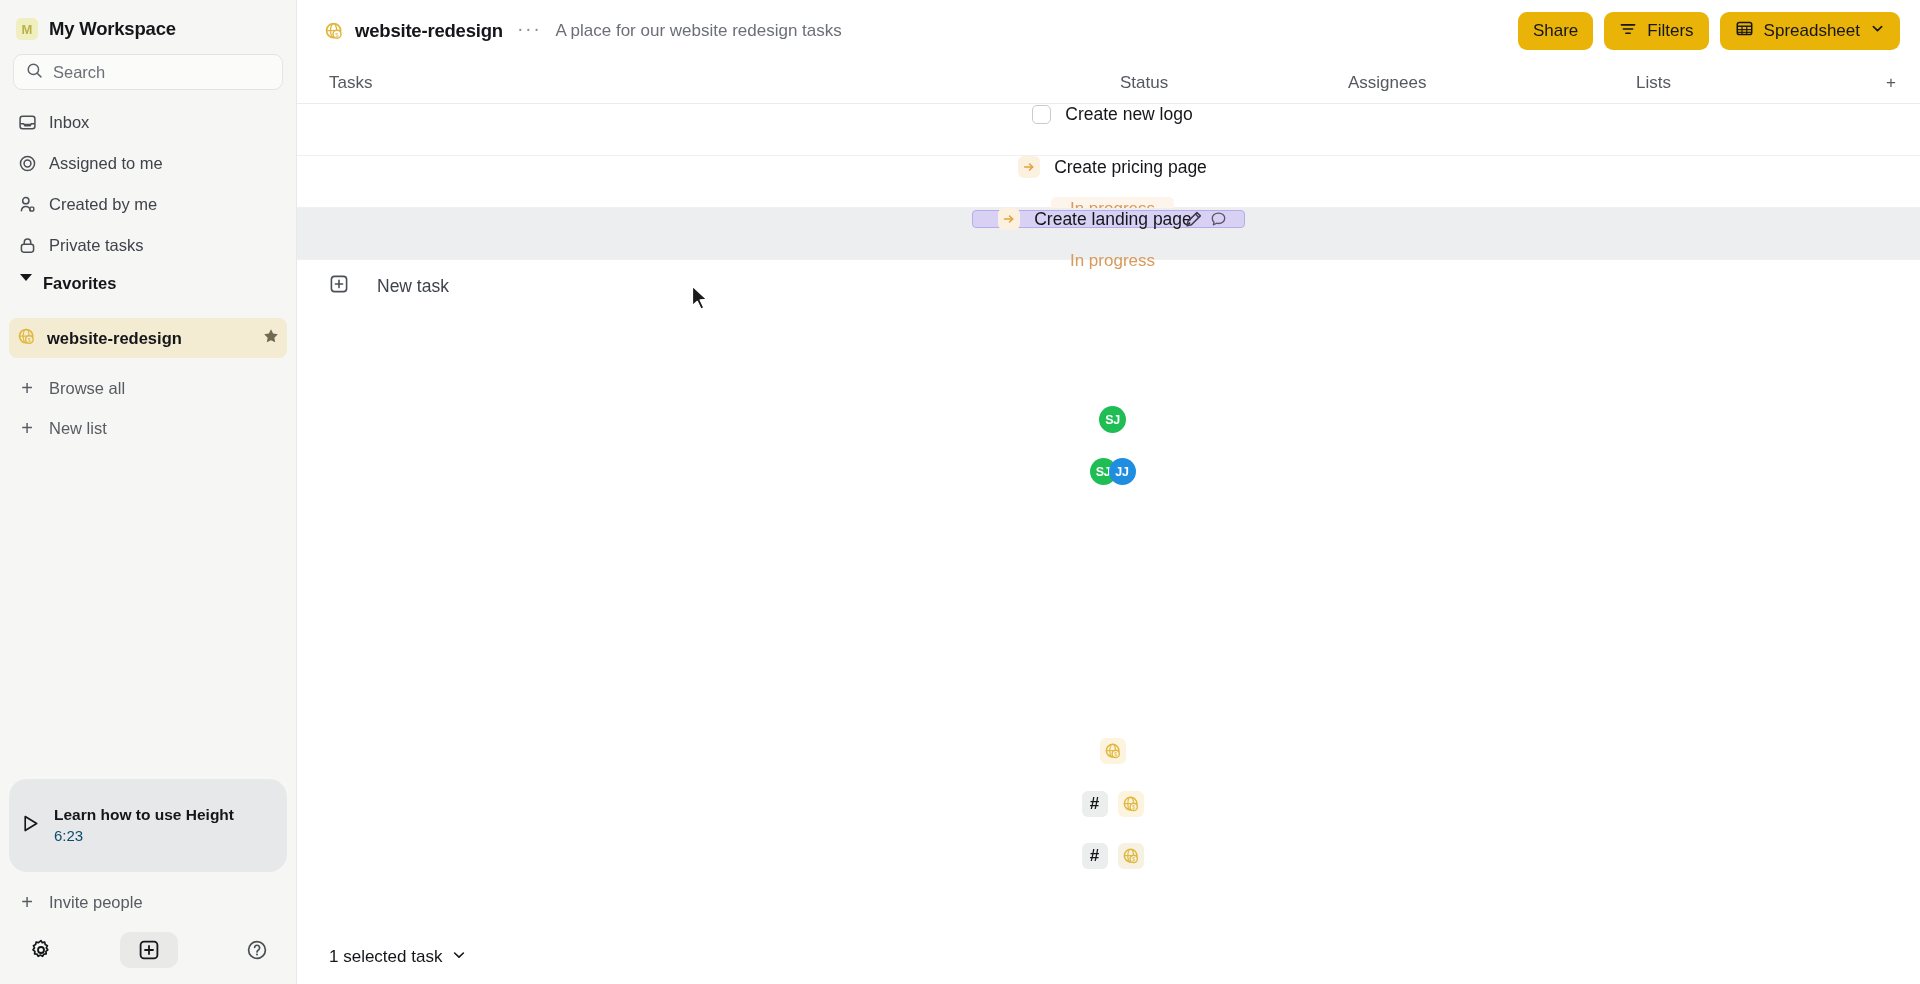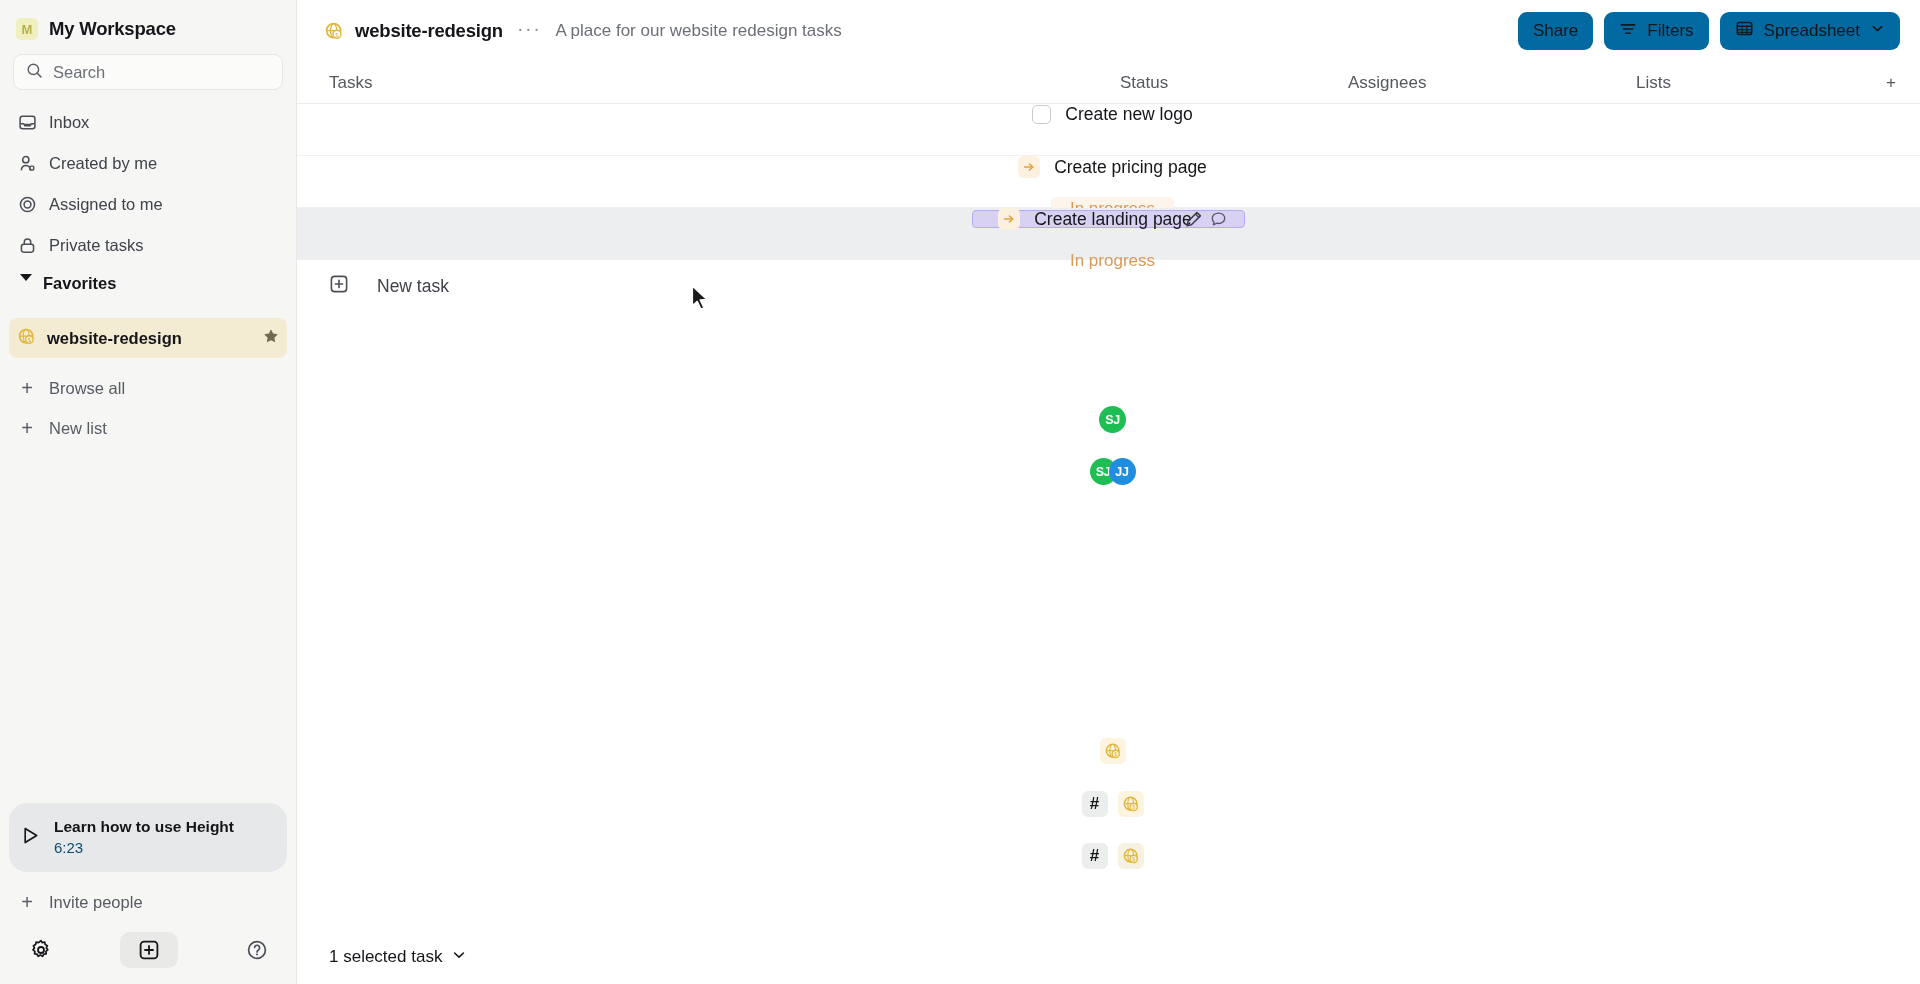--- a/index.html
+++ b/index.html
@@ -66,21 +66,21 @@
   .add-item {
     display: flex; align-items: center; gap: 13px;
     height: 40px; margin: 0 9px; padding: 0 9px;
     border-radius: 8px; font-size: 16.5px; color: #575b62; cursor: pointer;
   }
   .plus-g { font-size: 20px; color: #575b62; line-height: 1; width: 18px; text-align:center; }
 
   .sidebar-bottom { margin-top: auto; padding-bottom: 8px; }
   .learn-card {
     display: flex; align-items: center; gap: 14px;
-    margin: 0 9px 10px 9px; padding: 14px 10px;
+    margin: 0 9px 10px 9px; padding: 26px 10px;
     border-radius: 18px; background: #e7e8e9; cursor: pointer;
   }
   .learn-card .txt-t { font-size: 15.5px; font-weight: 700; color: #15161a; line-height: 1.35; }
   .learn-card .txt-s { font-size: 15px; color: #0c4a6e; line-height: 1.35; }
 
   .bottom-icons {
     display: flex; align-items: center; justify-content: space-between;
     padding: 6px 24px 4px 26px; height: 54px;
   }
   .ic-btn { width: 30px; height: 30px; display:flex; align-items:center; justify-content:center; cursor: pointer; }
@@ -88,21 +88,21 @@
 
   
   .main { flex: 1; display: flex; flex-direction: column; background: #fff; min-width: 0; }
   .topbar { height: 62px; display: flex; align-items: center; padding: 0 20px 0 26px; gap: 0; }
   .tb-icon { width: 22px; height: 22px; display:flex; align-items:center; justify-content:center; flex:0 0 22px; margin-right: 10px; }
   .tb-title { font-size: 18.5px; font-weight: 700; color: #15161a; letter-spacing: -0.2px; }
   .tb-dots { font-size: 20px; color: #8b8f96; letter-spacing: 1.5px; margin: 0 14px; cursor: pointer; line-height: 1; padding-bottom: 6px; }
   .tb-desc { font-size: 17px; color: #6b6f76; }
   .tb-right { margin-left: auto; display: flex; align-items: center; gap: 11px; }
   .btn {
-    height: 38px; border-radius: 9px; background: #0369a1;
+    height: 38px; border-radius: 9px; background: #eab308;
     display: flex; align-items: center; gap: 10px;
     padding: 0 15px; font-size: 17px; color: #15161a; cursor: pointer;
     border: none; font-family: inherit;
   }
 
   
   .table { padding: 0 0 0 0; }
   .thead {
     display: flex; align-items: center; height: 42px;
     padding: 0 24px 0 32px; border-bottom: 1px solid #ececea;
@@ -204,35 +204,35 @@
           <svg width="19" height="19" viewBox="0 0 20 20" fill="none">
               <rect x="2.2" y="3.4" width="15.6" height="13.2" rx="2.6" stroke="#4b4f56" stroke-width="1.6"></rect>
               <path d="M2.4 11.4h3.6l1.3 2h5.4l1.3-2h3.6" stroke="#4b4f56" stroke-width="1.6" stroke-linejoin="round" fill="#4b4f56"></path>
             </svg>
         </span>
         <span>Inbox</span>
       </div>
       <div class="nav-item">
         <span class="ic">
           <svg width="19" height="19" viewBox="0 0 20 20" fill="none">
+              <circle cx="10" cy="10" r="7.4" stroke="#4b4f56" stroke-width="1.6"></circle>
+              <circle cx="10" cy="10" r="3.6" stroke="#4b4f56" stroke-width="1.6"></circle>
+            </svg>
+        </span>
+        <span>Assigned to me</span>
+      </div>
+      <div class="nav-item">
+        <span class="ic">
+          <svg width="19" height="19" viewBox="0 0 20 20" fill="none">
               <circle cx="8.2" cy="6" r="3.3" stroke="#4b4f56" stroke-width="1.6"></circle>
               <path d="M3.6 16.6c0-2.8 2.1-4.6 4.6-4.6s4.6 1.8 4.6 4.6" stroke="#4b4f56" stroke-width="1.6" stroke-linecap="round"></path>
               <rect x="12.6" y="12.8" width="4" height="4" rx="1" stroke="#4b4f56" stroke-width="1.5"></rect>
             </svg>
         </span>
         <span>Created by me</span>
-      </div>
-      <div class="nav-item">
-        <span class="ic">
-          <svg width="19" height="19" viewBox="0 0 20 20" fill="none">
-              <circle cx="10" cy="10" r="7.4" stroke="#4b4f56" stroke-width="1.6"></circle>
-              <circle cx="10" cy="10" r="3.6" stroke="#4b4f56" stroke-width="1.6"></circle>
-            </svg>
-        </span>
-        <span>Assigned to me</span>
       </div>
       <div class="nav-item">
         <span class="ic">
           <svg width="19" height="19" viewBox="0 0 20 20" fill="none">
               <rect x="3.6" y="8.6" width="12.8" height="8.4" rx="2.4" stroke="#4b4f56" stroke-width="1.6"></rect>
               <path d="M6.6 8.4V6.6a3.4 3.4 0 016.8 0v1.8" stroke="#4b4f56" stroke-width="1.6"></path>
             </svg>
         </span>
         <span>Private tasks</span>
       </div>

